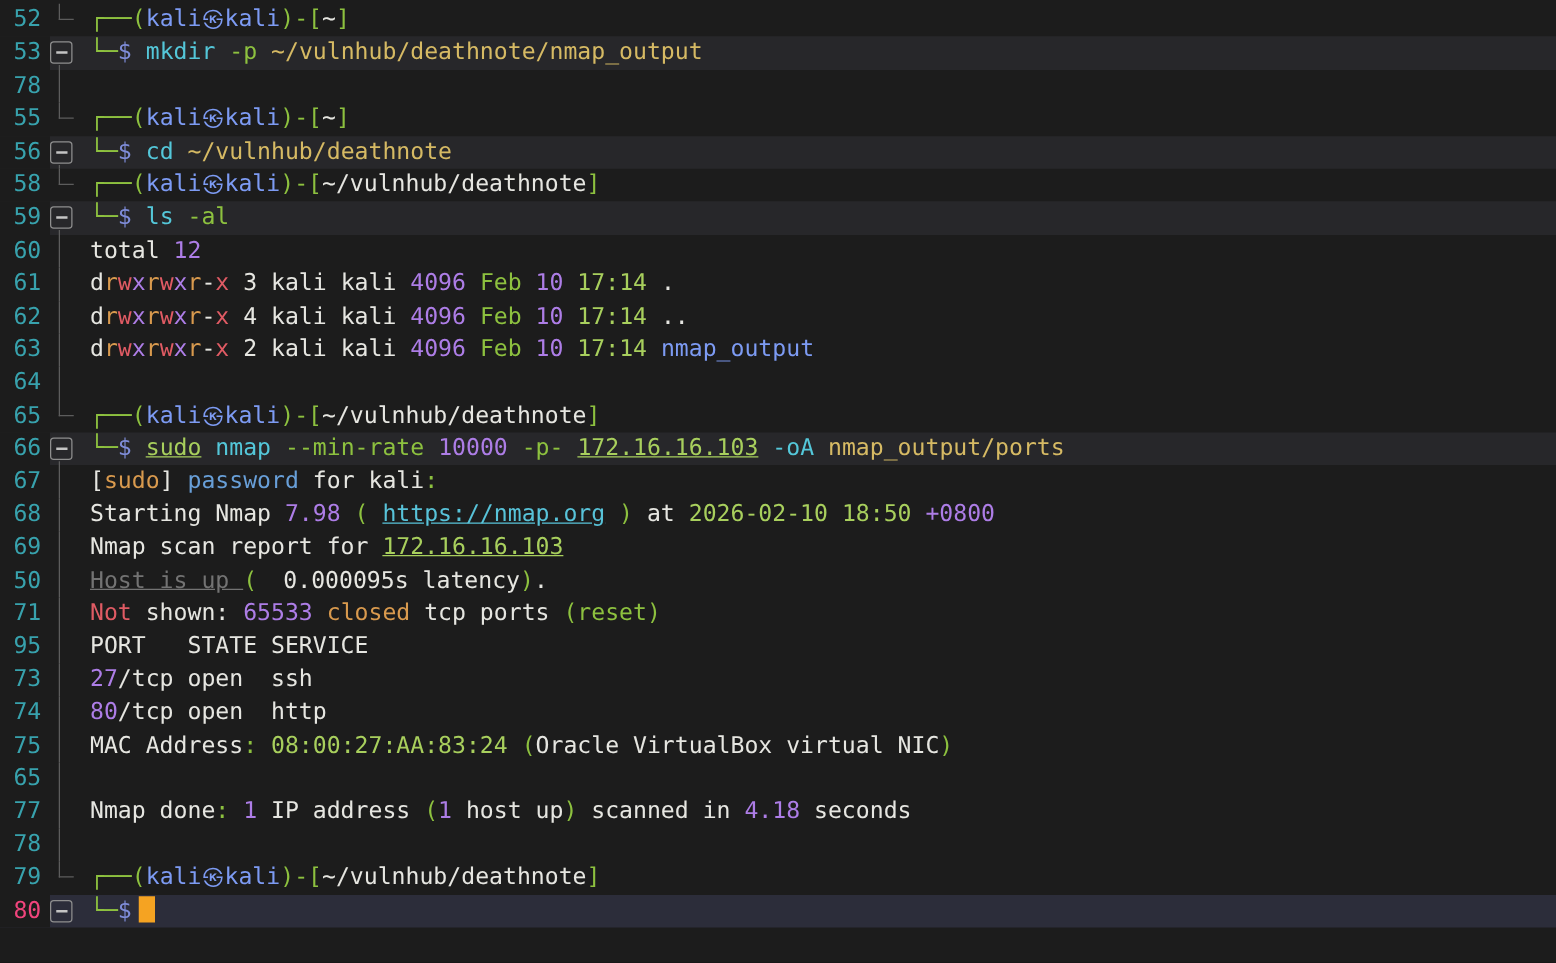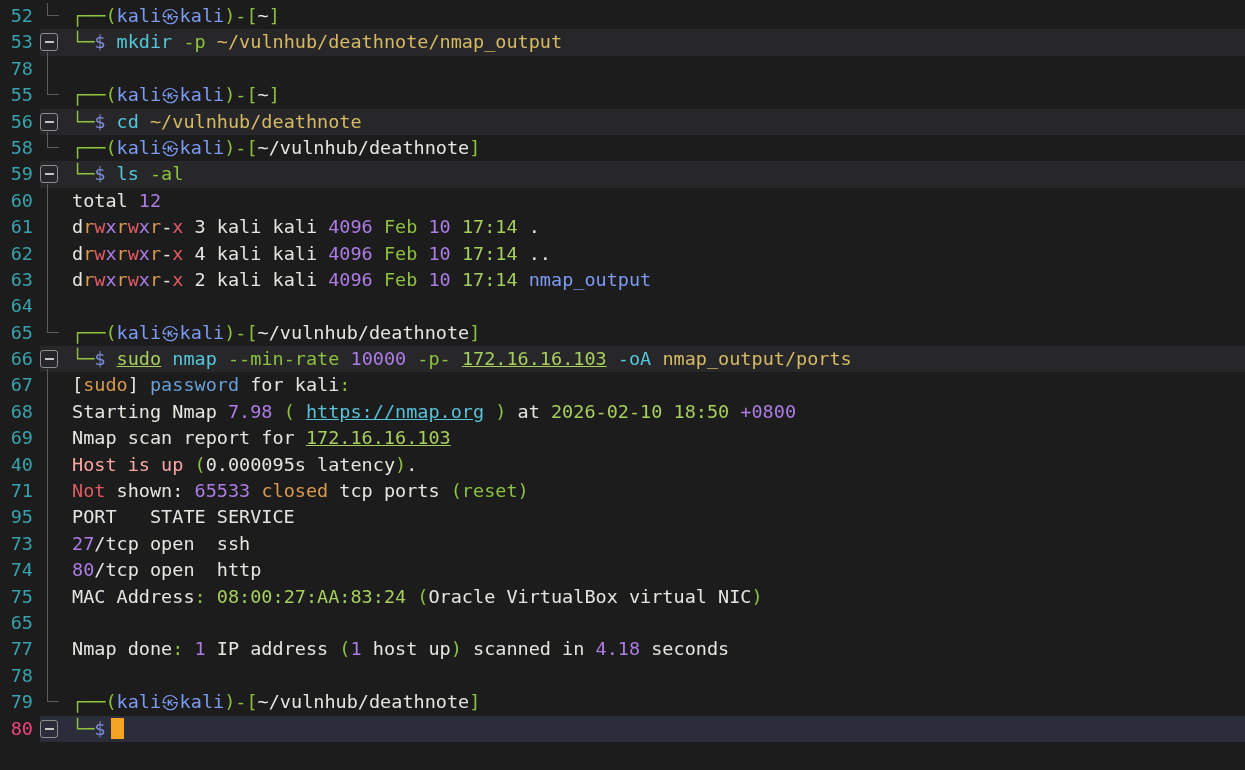--- a/index.html
+++ b/index.html
@@ -93,21 +93,21 @@
       <div class="row"><span class="num">60</span><span class="fold f-guide"></span><span class="text"><span style="color: rgb(230, 230, 225);">total </span><span style="color: rgb(173, 125, 230);">12</span></span></div>
       <div class="row"><span class="num">61</span><span class="fold f-guide"></span><span class="text"><span style="color: rgb(230, 230, 225);">d</span><span style="color: rgb(217, 154, 78);">r</span><span style="color: rgb(224, 91, 100);">w</span><span style="color: rgb(173, 125, 230);">x</span><span style="color: rgb(217, 154, 78);">r</span><span style="color: rgb(224, 91, 100);">w</span><span style="color: rgb(173, 125, 230);">x</span><span style="color: rgb(217, 154, 78);">r</span><span style="color: rgb(230, 230, 225);">-</span><span style="color: rgb(224, 91, 100);">x</span><span style="color: rgb(230, 230, 225);"> 3 kali kali </span><span style="color: rgb(173, 125, 230);">4096</span><span style="color: rgb(230, 230, 225);"> </span><span style="color: rgb(141, 193, 63);">Feb</span><span style="color: rgb(230, 230, 225);"> </span><span style="color: rgb(173, 125, 230);">10</span><span style="color: rgb(230, 230, 225);"> </span><span style="color: rgb(168, 207, 93);">17:14</span><span style="color: rgb(230, 230, 225);"> .</span></span></div>
       <div class="row"><span class="num">62</span><span class="fold f-guide"></span><span class="text"><span style="color: rgb(230, 230, 225);">d</span><span style="color: rgb(217, 154, 78);">r</span><span style="color: rgb(224, 91, 100);">w</span><span style="color: rgb(173, 125, 230);">x</span><span style="color: rgb(217, 154, 78);">r</span><span style="color: rgb(224, 91, 100);">w</span><span style="color: rgb(173, 125, 230);">x</span><span style="color: rgb(217, 154, 78);">r</span><span style="color: rgb(230, 230, 225);">-</span><span style="color: rgb(224, 91, 100);">x</span><span style="color: rgb(230, 230, 225);"> 4 kali kali </span><span style="color: rgb(173, 125, 230);">4096</span><span style="color: rgb(230, 230, 225);"> </span><span style="color: rgb(141, 193, 63);">Feb</span><span style="color: rgb(230, 230, 225);"> </span><span style="color: rgb(173, 125, 230);">10</span><span style="color: rgb(230, 230, 225);"> </span><span style="color: rgb(168, 207, 93);">17:14</span><span style="color: rgb(230, 230, 225);"> ..</span></span></div>
       <div class="row"><span class="num">63</span><span class="fold f-guide"></span><span class="text"><span style="color: rgb(230, 230, 225);">d</span><span style="color: rgb(217, 154, 78);">r</span><span style="color: rgb(224, 91, 100);">w</span><span style="color: rgb(173, 125, 230);">x</span><span style="color: rgb(217, 154, 78);">r</span><span style="color: rgb(224, 91, 100);">w</span><span style="color: rgb(173, 125, 230);">x</span><span style="color: rgb(217, 154, 78);">r</span><span style="color: rgb(230, 230, 225);">-</span><span style="color: rgb(224, 91, 100);">x</span><span style="color: rgb(230, 230, 225);"> 2 kali kali </span><span style="color: rgb(173, 125, 230);">4096</span><span style="color: rgb(230, 230, 225);"> </span><span style="color: rgb(141, 193, 63);">Feb</span><span style="color: rgb(230, 230, 225);"> </span><span style="color: rgb(173, 125, 230);">10</span><span style="color: rgb(230, 230, 225);"> </span><span style="color: rgb(168, 207, 93);">17:14</span><span style="color: rgb(230, 230, 225);"> </span><span style="color: rgb(125, 155, 243);">nmap_output</span></span></div>
       <div class="row"><span class="num">64</span><span class="fold f-guide"></span><span class="text"></span></div>
       <div class="row"><span class="num">65</span><span class="fold f-corner"></span><span class="text"><span style="color: rgb(141, 193, 63);">┌──(</span><span style="color: rgb(125, 155, 243);">kali㉿kali</span><span style="color: rgb(141, 193, 63);">)-[</span><span style="color: rgb(230, 230, 225);">~/vulnhub/deathnote</span><span style="color: rgb(141, 193, 63);">]</span></span></div>
       <div class="row hl"><span class="num">66</span><span class="fold f-boxline"></span><span class="text"><span style="color: rgb(141, 193, 63);">└─</span><span style="color: rgb(126, 140, 216);">$</span><span style="color: rgb(230, 230, 225);"> </span><span style="color: rgb(168, 207, 93); text-decoration: underline;">sudo</span><span style="color: rgb(230, 230, 225);"> </span><span style="color: rgb(84, 199, 217);">nmap</span><span style="color: rgb(230, 230, 225);"> </span><span style="color: rgb(141, 193, 63);">--min-rate</span><span style="color: rgb(230, 230, 225);"> </span><span style="color: rgb(173, 125, 230);">10000</span><span style="color: rgb(230, 230, 225);"> </span><span style="color: rgb(141, 193, 63);">-p-</span><span style="color: rgb(230, 230, 225);"> </span><span style="color: rgb(168, 207, 93); text-decoration: underline;">172.16.16.103</span><span style="color: rgb(230, 230, 225);"> </span><span style="color: rgb(84, 199, 217);">-oA</span><span style="color: rgb(230, 230, 225);"> </span><span style="color: rgb(214, 186, 100);">nmap_output/ports</span></span></div>
       <div class="row"><span class="num">67</span><span class="fold f-guide"></span><span class="text"><span style="color: rgb(230, 230, 225);">[</span><span style="color: rgb(217, 154, 78);">sudo</span><span style="color: rgb(230, 230, 225);">] </span><span style="color: rgb(104, 159, 216);">password</span><span style="color: rgb(230, 230, 225);"> for kali</span><span style="color: rgb(141, 193, 63);">:</span></span></div>
       <div class="row"><span class="num">68</span><span class="fold f-guide"></span><span class="text"><span style="color: rgb(230, 230, 225);">Starting Nmap </span><span style="color: rgb(173, 125, 230);">7.98</span><span style="color: rgb(230, 230, 225);"> </span><span style="color: rgb(141, 193, 63);">(</span><span style="color: rgb(230, 230, 225);"> </span><span style="color: rgb(88, 195, 217); text-decoration: underline;">https://nmap.org</span><span style="color: rgb(230, 230, 225);"> </span><span style="color: rgb(141, 193, 63);">)</span><span style="color: rgb(230, 230, 225);"> at </span><span style="color: rgb(168, 207, 93);">2026-02-10 18:50</span><span style="color: rgb(230, 230, 225);"> </span><span style="color: rgb(173, 125, 230);">+0800</span></span></div>
       <div class="row"><span class="num">69</span><span class="fold f-guide"></span><span class="text"><span style="color: rgb(230, 230, 225);">Nmap scan report for </span><span style="color: rgb(168, 207, 93); text-decoration: underline;">172.16.16.103</span></span></div>
-      <div class="row"><span class="num">40</span><span class="fold f-guide"></span><span class="text"><span style="color: #fca5a5;">Host is up </span><span style="color: rgb(141, 193, 63);">(</span><span style="color: rgb(230, 230, 225);">0.000095s latency</span><span style="color: rgb(141, 193, 63);">)</span><span style="color: rgb(230, 230, 225);">.</span></span></div>
+      <div class="row"><span class="num">50</span><span class="fold f-guide"></span><span class="text"><span style="color: #737373; text-decoration: underline;">Host is up </span><span style="color: rgb(141, 193, 63);">(</span><span style="color: rgb(230, 230, 225); margin-left: 21px;">0.000095s latency</span><span style="color: rgb(141, 193, 63);">)</span><span style="color: rgb(230, 230, 225);">.</span></span></div>
       <div class="row"><span class="num">71</span><span class="fold f-guide"></span><span class="text"><span style="color: rgb(224, 91, 100);">Not</span><span style="color: rgb(230, 230, 225);"> shown: </span><span style="color: rgb(173, 125, 230);">65533</span><span style="color: rgb(230, 230, 225);"> </span><span style="color: rgb(217, 154, 78);">closed</span><span style="color: rgb(230, 230, 225);"> tcp ports </span><span style="color: rgb(141, 193, 63);">(reset)</span></span></div>
       <div class="row"><span class="num">95</span><span class="fold f-guide"></span><span class="text"><span style="color: rgb(230, 230, 225);">PORT   STATE SERVICE</span></span></div>
       <div class="row"><span class="num">73</span><span class="fold f-guide"></span><span class="text"><span style="color: rgb(173, 125, 230);">27</span><span style="color: rgb(230, 230, 225);">/tcp open  ssh</span></span></div>
       <div class="row"><span class="num">74</span><span class="fold f-guide"></span><span class="text"><span style="color: rgb(173, 125, 230);">80</span><span style="color: rgb(230, 230, 225);">/tcp open  http</span></span></div>
       <div class="row"><span class="num">75</span><span class="fold f-guide"></span><span class="text"><span style="color: rgb(230, 230, 225);">MAC Address</span><span style="color: rgb(141, 193, 63);">:</span><span style="color: rgb(230, 230, 225);"> </span><span style="color: rgb(168, 207, 93);">08:00:27:AA:83:24</span><span style="color: rgb(230, 230, 225);"> </span><span style="color: rgb(141, 193, 63);">(</span><span style="color: rgb(230, 230, 225);">Oracle VirtualBox virtual NIC</span><span style="color: rgb(141, 193, 63);">)</span></span></div>
       <div class="row"><span class="num">65</span><span class="fold f-guide"></span><span class="text"></span></div>
       <div class="row"><span class="num">77</span><span class="fold f-guide"></span><span class="text"><span style="color: rgb(230, 230, 225);">Nmap done</span><span style="color: rgb(141, 193, 63);">:</span><span style="color: rgb(230, 230, 225);"> </span><span style="color: rgb(173, 125, 230);">1</span><span style="color: rgb(230, 230, 225);"> IP address </span><span style="color: rgb(141, 193, 63);">(</span><span style="color: rgb(173, 125, 230);">1</span><span style="color: rgb(230, 230, 225);"> host up</span><span style="color: rgb(141, 193, 63);">)</span><span style="color: rgb(230, 230, 225);"> scanned in </span><span style="color: rgb(173, 125, 230);">4.18</span><span style="color: rgb(230, 230, 225);"> seconds</span></span></div>
       <div class="row"><span class="num">78</span><span class="fold f-guide"></span><span class="text"></span></div>
       <div class="row"><span class="num">79</span><span class="fold f-corner"></span><span class="text"><span style="color: rgb(141, 193, 63);">┌──(</span><span style="color: rgb(125, 155, 243);">kali㉿kali</span><span style="color: rgb(141, 193, 63);">)-[</span><span style="color: rgb(230, 230, 225);">~/vulnhub/deathnote</span><span style="color: rgb(141, 193, 63);">]</span></span></div>
       <div class="row cur"><span class="num num-cur">80</span><span class="fold f-box"></span><span class="text"><span style="color: rgb(141, 193, 63);">└─</span><span style="color: rgb(126, 140, 216);">$</span><span class="cursor" style="background: rgb(245, 163, 34);"></span></span></div>

